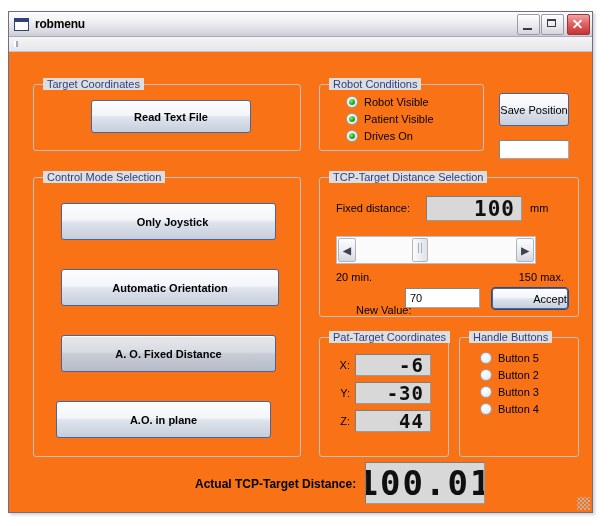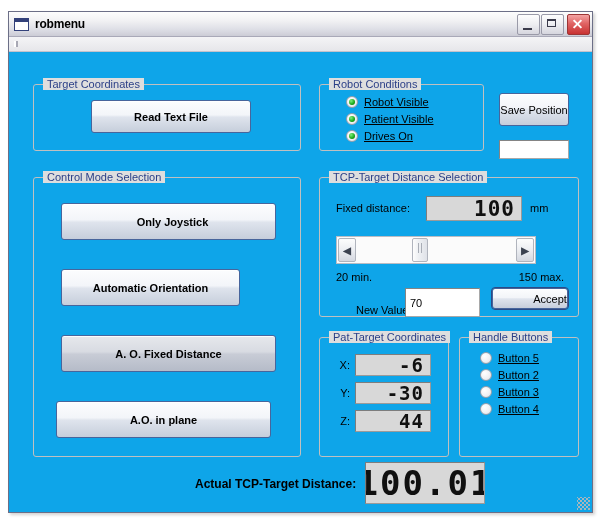--- a/index.html
+++ b/index.html
@@ -103,21 +103,21 @@
     position: absolute;
     left: 5px; top: 4px;
     width: 3px; height: 6px;
     background: linear-gradient(to right, #ffffff 0 1px, #a8a8b4 1px 3px);
     border-left: 1px solid #ffffff;
   }
 
   #client {
     position: absolute;
     left: 0; top: 40px; right: 0; bottom: 0;
-    background: #0ea5e9;
+    background: #f97316;
   }
   #resize-grip {
     position: absolute;
     right: 2px; bottom: 2px;
     width: 13px; height: 13px;
     background-image:
       radial-gradient(#b8b8b8 40%, transparent 41%),
       radial-gradient(#b8b8b8 40%, transparent 41%);
     background-size: 4px 4px;
     background-position: 0 0, 2px 2px;
@@ -220,21 +220,21 @@
     flex: 0 0 auto;
   }
   .radio.on::after {
     content: "";
     position: absolute;
     left: 2px; top: 2px;
     width: 6px; height: 6px;
     border-radius: 50%;
     background: radial-gradient(circle at 35% 32%, #7ef07e 0%, #18a818 60%, #0c6e0c 100%);
   }
-  .radio-label { white-space: nowrap; text-decoration: underline; }
+  .radio-label { white-space: nowrap; }
 
   
   .sliderbar {
     position: absolute;
     display: flex;
     align-items: stretch;
     background: #fbfbfb;
     border: 1px solid #b9bcc4;
     box-sizing: border-box;
   }
@@ -351,21 +351,21 @@
         </div>
       </div>
     </div>
 
     <div class="btn plain" style="position:absolute; left:490px; top:41px; width:70px; height:33px;">Save Position</div>
     <div class="textbox" style="position:absolute; left:490px; top:88px; width:70px; height:19px;" placeholder=""></div>
 
     <div class="groupbox" style="left:24px; top:125px; width:268px; height:280px;">
       <span class="gb-title">Control Mode Selection</span>
       <div class="btn" style="position:absolute; left:27px; top:25px; width:215px; height:37px;padding-left:8px;">Only Joystick</div>
-      <div class="btn" style="position:absolute; left:27px; top:91px; width:179px; height:37px;">Automatic Orientation</div>
+      <div class="btn" style="position:absolute; left:27px; top:91px; width:218px; height:37px;">Automatic Orientation</div>
       <div class="btn pressed" style="position:absolute; left:27px; top:157px; width:215px; height:37px;">A. O. Fixed Distance</div>
       <div class="btn" style="position:absolute; left:22px; top:223px; width:215px; height:37px;">A.O. in plane</div>
     </div>
 
     <div class="groupbox" style="left:310px; top:125px; width:260px; height:140px;">
       <span class="gb-title">TCP-Target Distance Selection</span>
 
       <span class="small-label" style="left:16px; top:24px;">Fixed distance:</span>
       <div class="lcd" style="position:absolute; left:106px; top:18px; width:96px; height:25px; font-size:21px;">100</div>
       <span class="small-label" style="left:210px; top:24px;">mm</span>
@@ -375,21 +375,21 @@
         <div class="sb-track">
           <div class="sb-thumb" id="slider-thumb" style="left: 54.6154px;"></div>
         </div>
         <div class="sb-arrow">▶</div>
       </div>
 
       <span class="small-label" style="left:16px; top:93px;">20 min.</span>
       <span class="small-label" style="right:14px; top:93px;">150 max.</span>
 
       <span class="small-label" style="left:16px; top:126px;padding-left:20px;">New Value:</span>
-      <div class="textbox" style="position:absolute; left:85px; top:110px; width:75px; height:29px;">70</div>
+      <div class="textbox" style="position:absolute; left:85px; top:110px; width:75px; height:20px;">70</div>
       <div class="btn plain focus" style="position:absolute; left:172px; top:110px; width:76px; height:21px;padding-left:40px;">Accept</div>
     </div>
 
     <div class="groupbox" style="left:310px; top:285px; width:130px; height:120px;">
       <span class="gb-title">Pat-Target  Coordinates</span>
       <div style="position:absolute; left:14px; top:16px;">
         <div class="coord-row">
           <span class="coord-label">X:</span>
           <div class="lcd" style="width:76px; height:22px; font-size:19px;">-6</div>
         </div>

